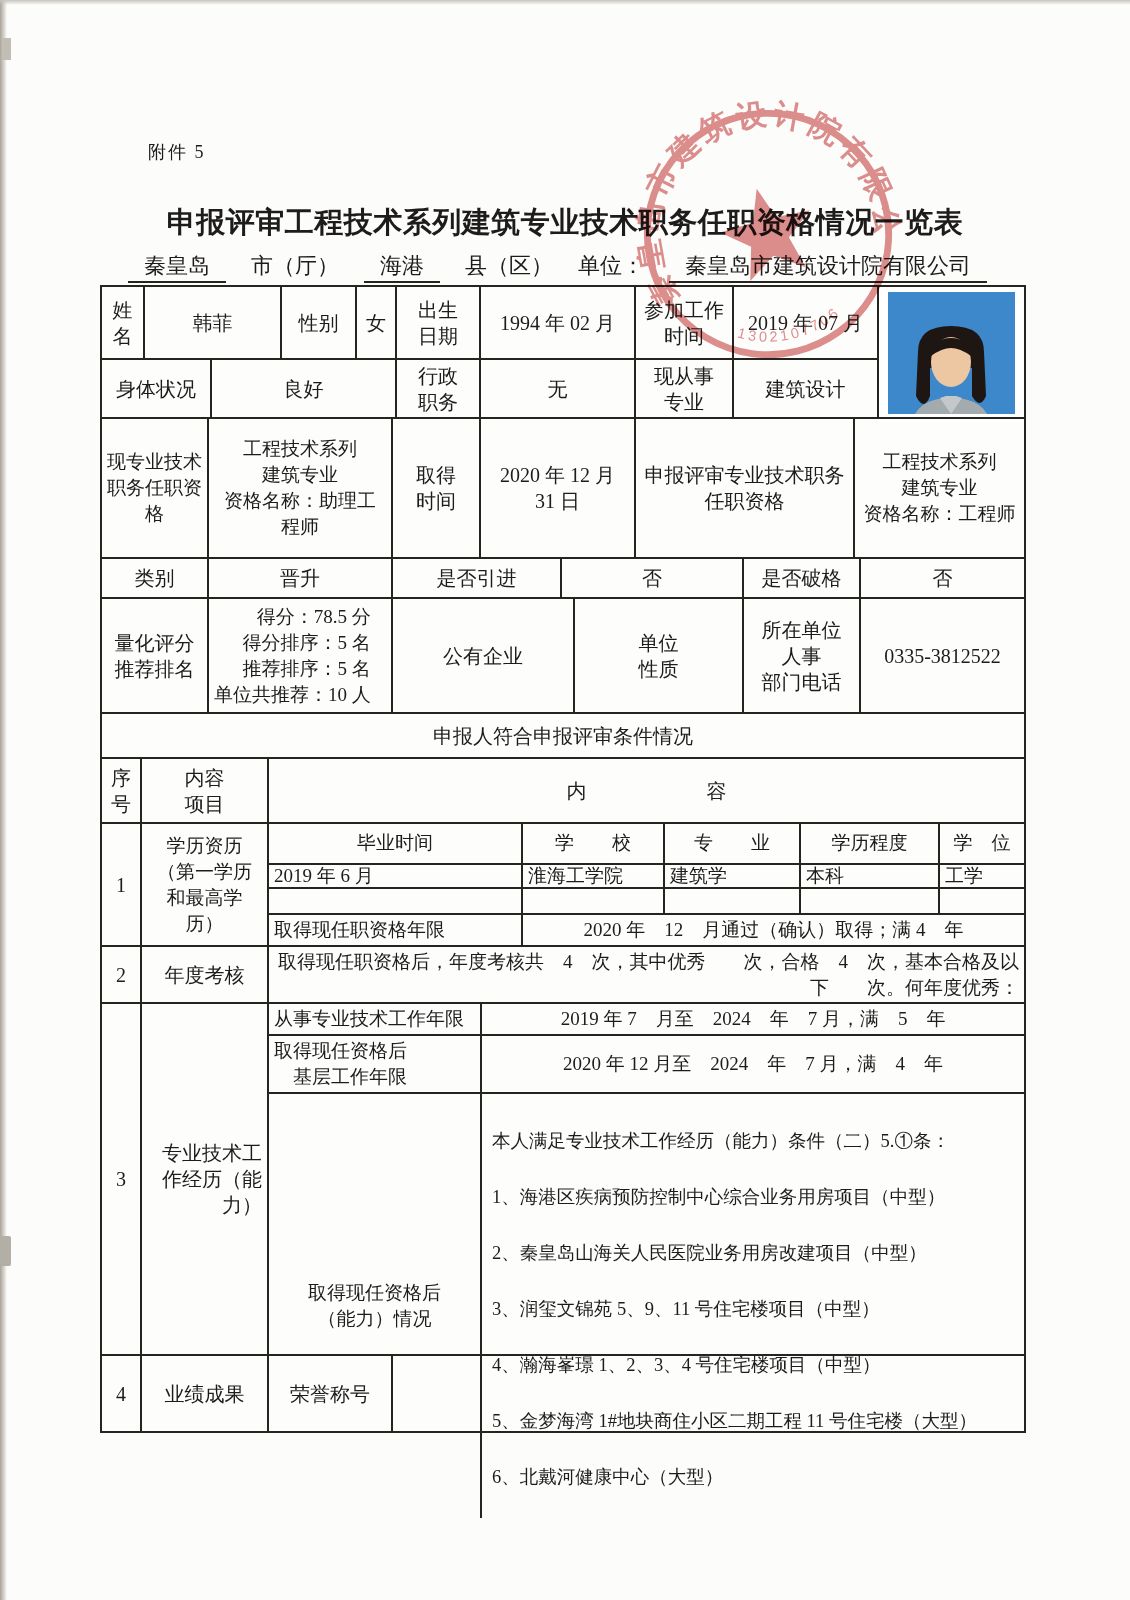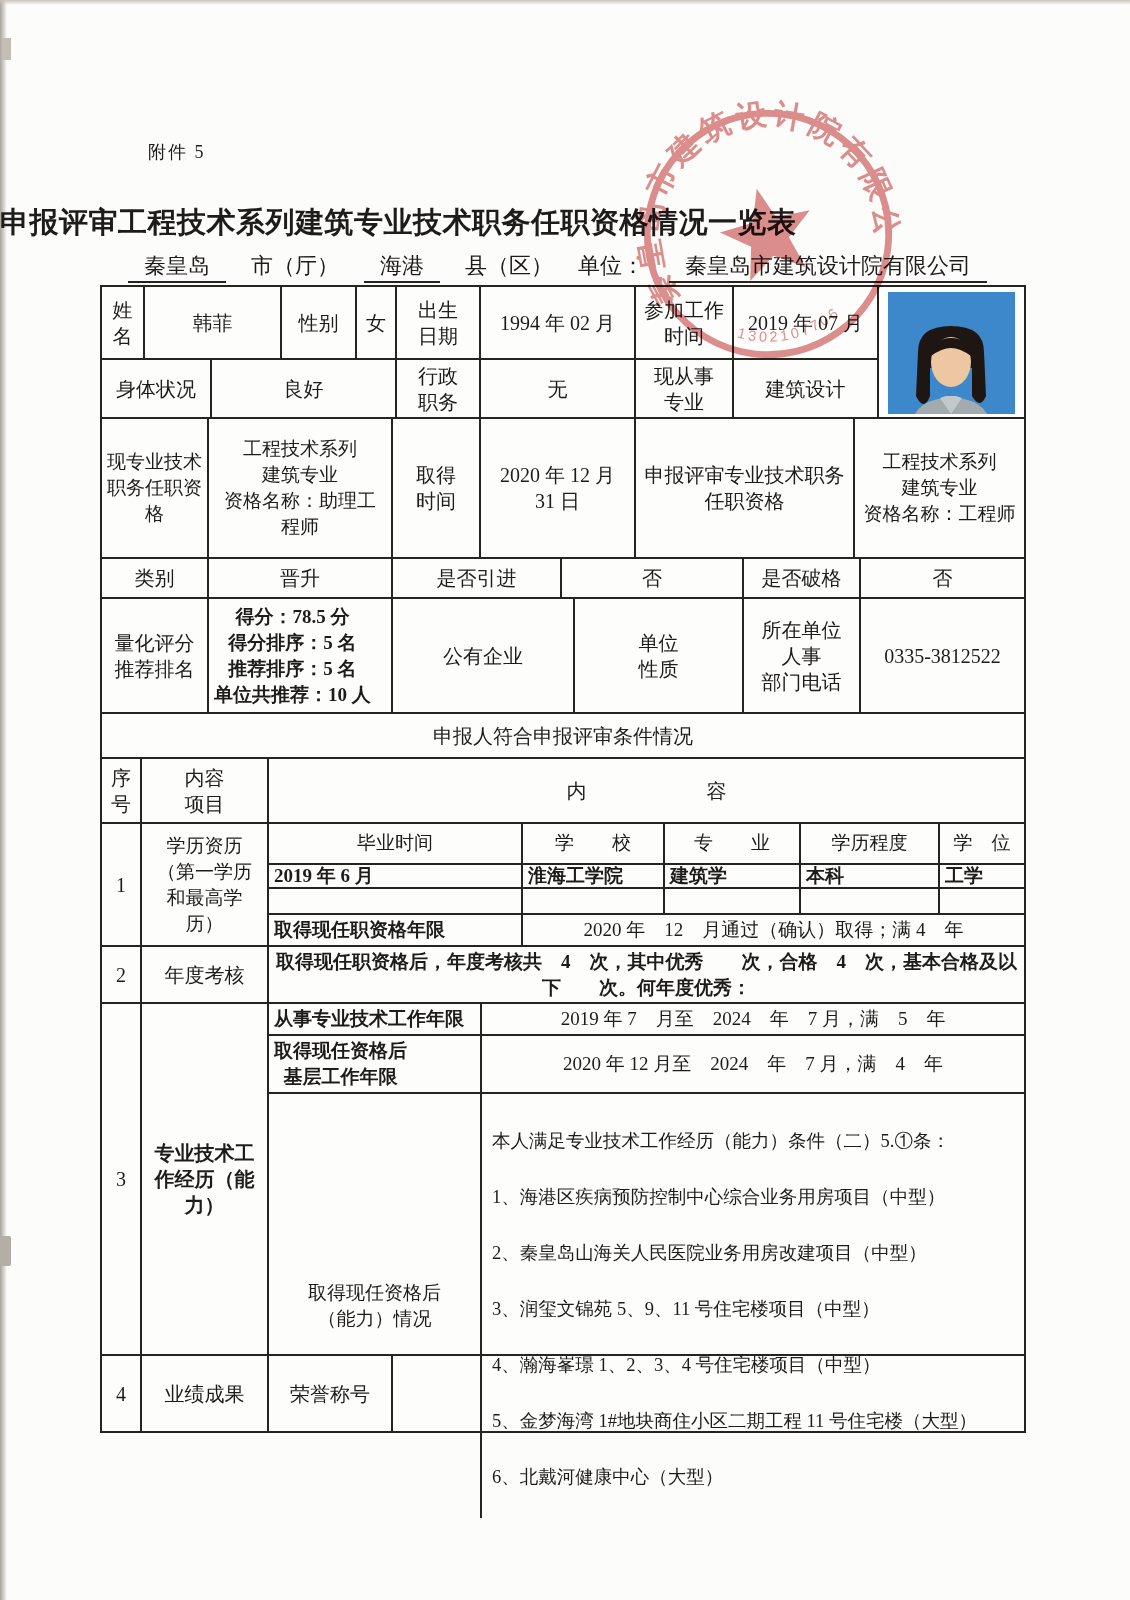--- a/index.html
+++ b/index.html
@@ -11,41 +11,41 @@
   }
   
   .edge-left { position:absolute; left:0; top:0; width:7px; height:100%;
     background:linear-gradient(90deg,#a8a39b,#d6d3cc 55%,rgba(214,211,204,0)); }
   .edge-top { position:absolute; left:0; top:0; width:100%; height:5px;
     background:linear-gradient(180deg,#c9c5be,rgba(201,197,190,0)); }
   .smudge1 { position:absolute; left:0; top:1236px; width:11px; height:30px; background:#b3afa7; border-radius:2px; }
   .smudge2 { position:absolute; left:2px; top:38px; width:9px; height:22px; background:#c2beb6; }
 
   .attachment { position:absolute; left:148px; top:140px; font-size:18px; letter-spacing:2px; }
-  .title { position:absolute; left:0; top:203px; width:100%; 
+  .title { position:absolute; left:0; top:203px; width:100%; text-align:center;
     font-family:"Liberation Sans","DejaVu Sans",sans-serif; font-weight:bold;
     font-size:29px; letter-spacing:0.5px; }
   .region { position:absolute; left:128px; top:251px; font-size:22px; white-space:nowrap; }
   .region span { display:inline-block; }
   .u { border-bottom:2.5px solid #26241f; padding:0 16px; }
   .gap { width:14px; }
 
   
   .tbl { position:absolute; left:100px; top:285px; width:926px; border:2px solid #26241f; box-sizing:border-box; background:rgba(255,255,255,0.35); }
   .tr { display:flex; border-bottom:2px solid #26241f; box-sizing:border-box; }
   .tbl > .tr:last-child { border-bottom:none; }
   .col { display:flex; flex-direction:column; box-sizing:border-box; }
   .col > .tr:last-child { border-bottom:none; }
   .c { border-right:2px solid #26241f; box-sizing:border-box;
        display:flex; align-items:center; justify-content:center;
        text-align:center; padding:2px 5px; font-size:20px; line-height:26px;
        white-space:pre-line; overflow:hidden; }
   .tr > .c:last-child, .tr > .col:last-child { border-right:none; }
   .colcell { border-right:2px solid #26241f; }
-  .tl { justify-content:flex-start; text-align:center;font-weight:bold; }
+  .tl { justify-content:flex-start; text-align:right; }
   .sm { font-size:19px; }
   .lines { display:block; padding:6px 10px 0 10px; text-align:left; font-size:18.5px; }
   .lines div { line-height:30px; white-space:nowrap; }
 
   .h145{height:132px}.h73{height:73px}.h120{height:140px}.h40{height:40px}
   .h115{height:115px}.h45{height:45px}.h65{height:65px}.h123{height:123px}
   .h57{height:57px}.h352{height:352px}.h75{height:75px}
   .h30{height:44px}.h33{height:24px}.h28{height:28px}
   .h68{height:68px}.h62{height:62px}
   .f1{flex:1}

